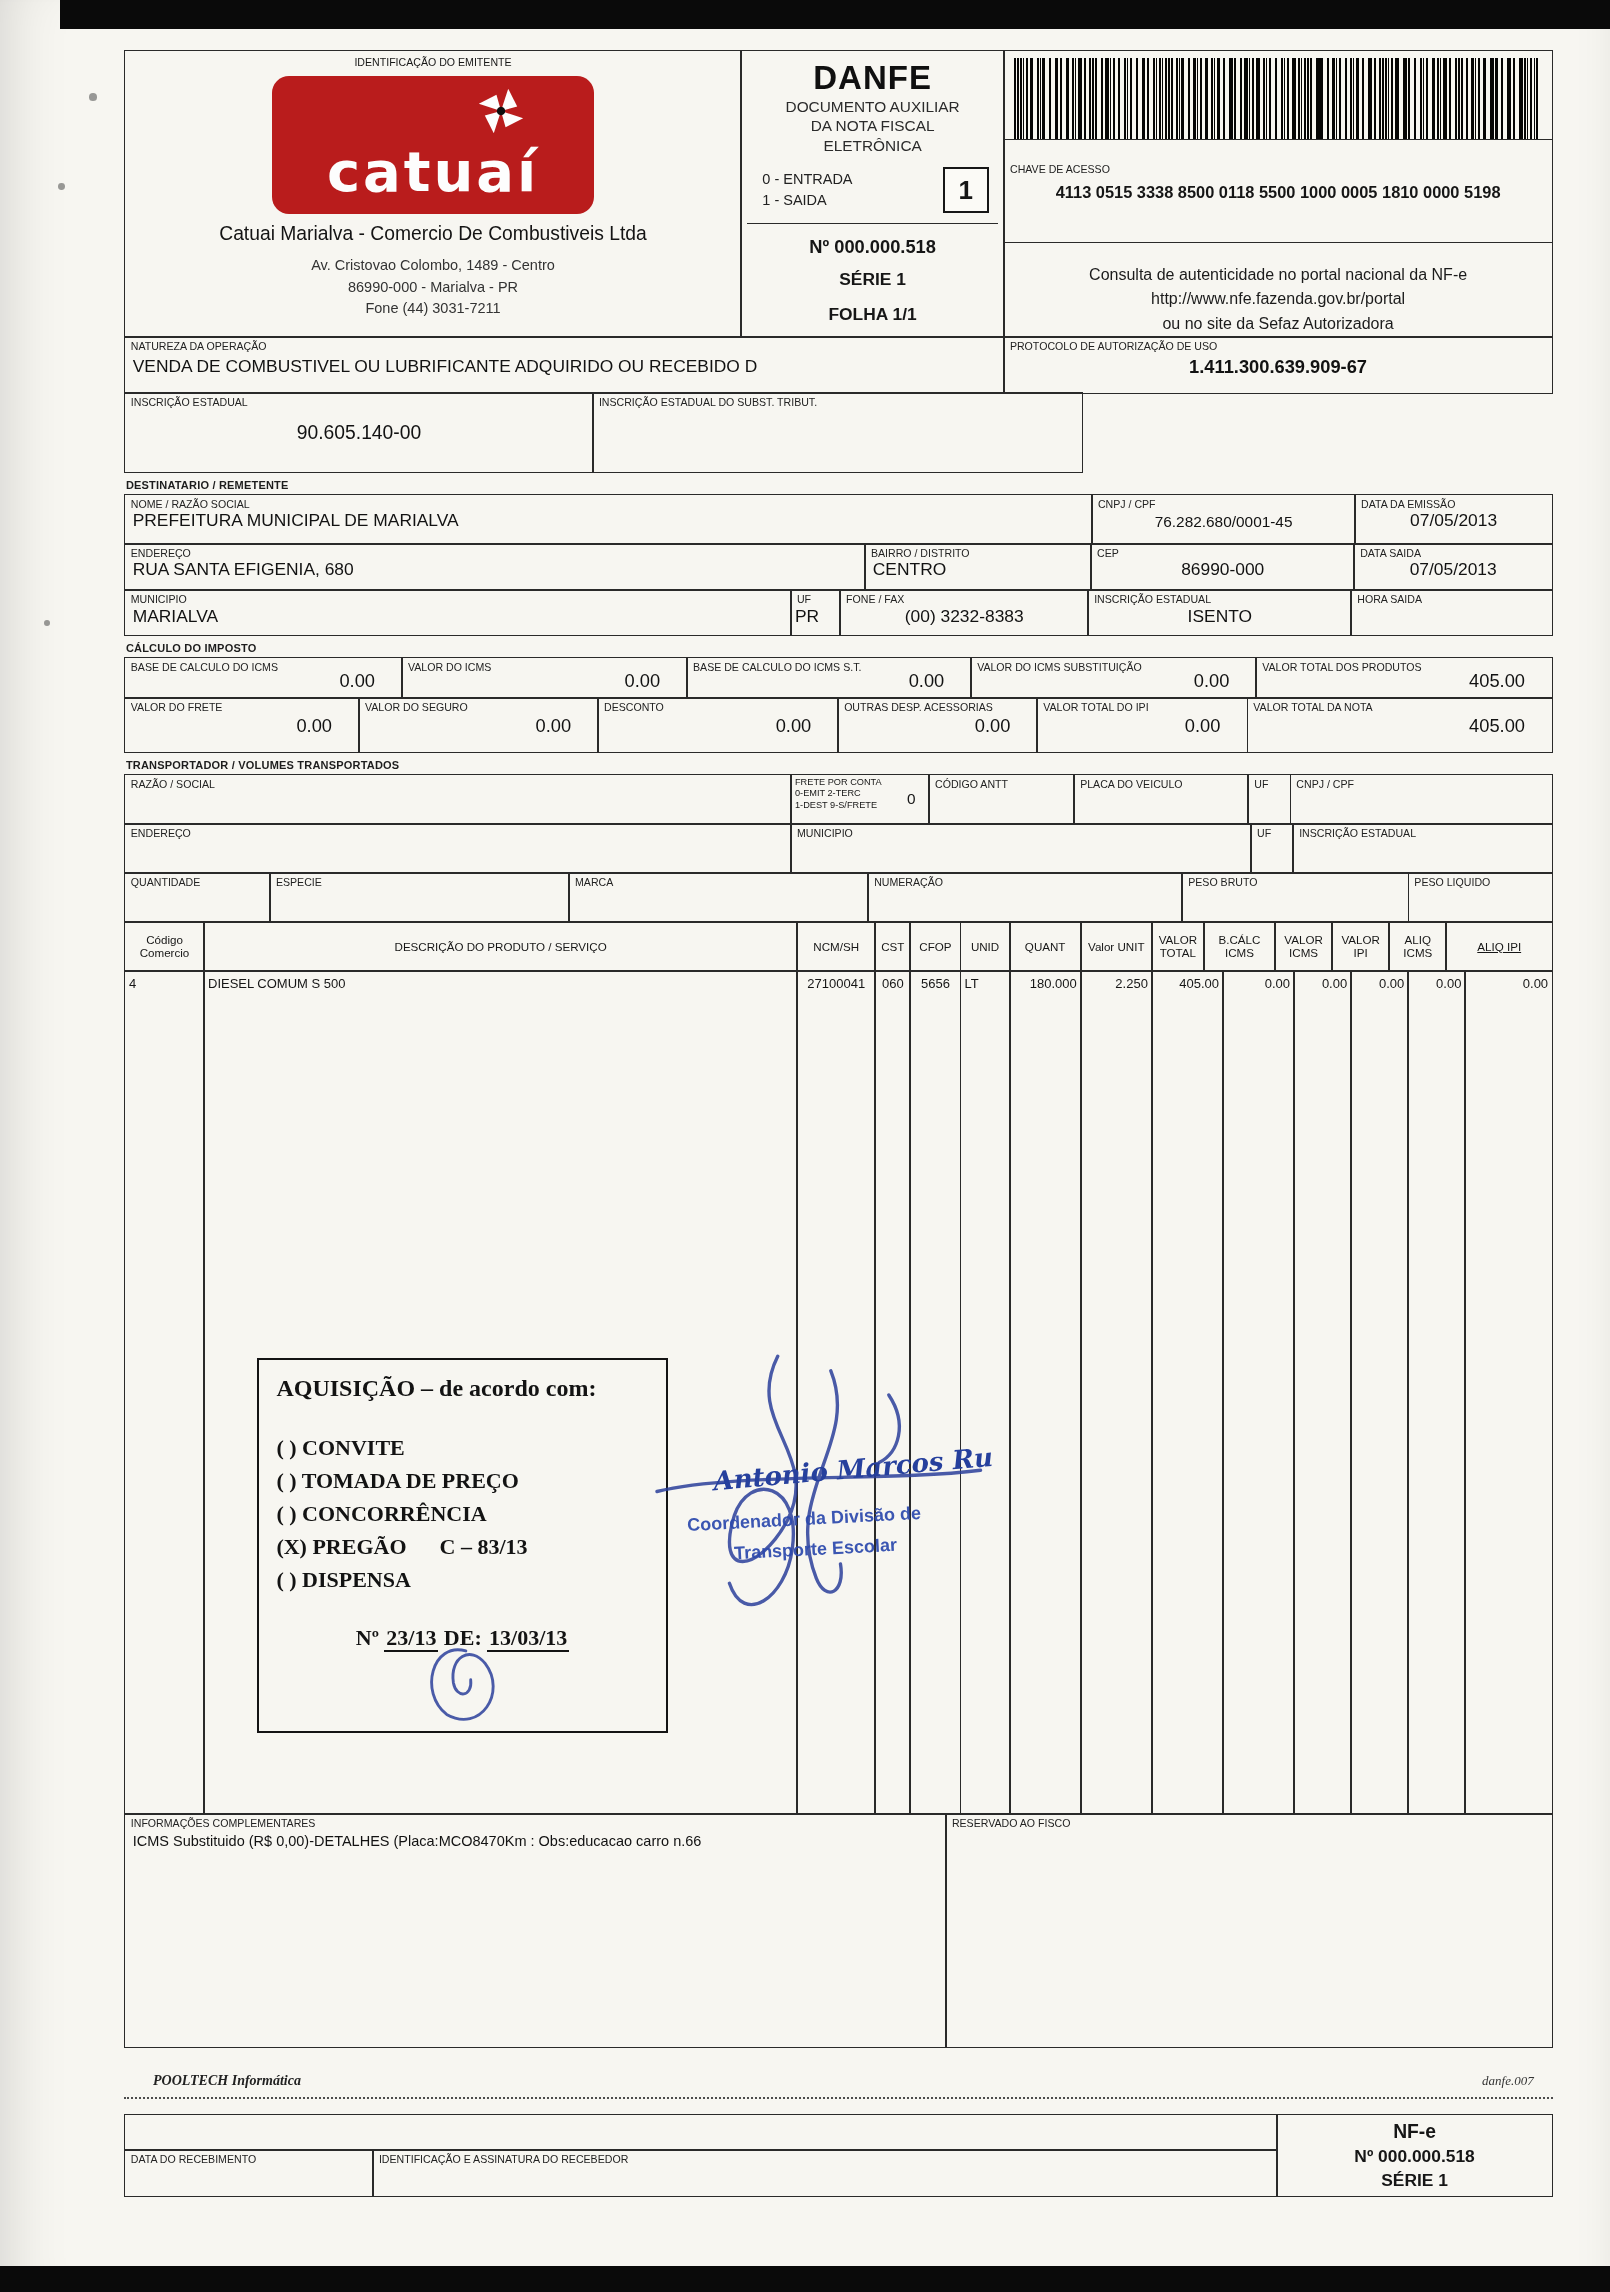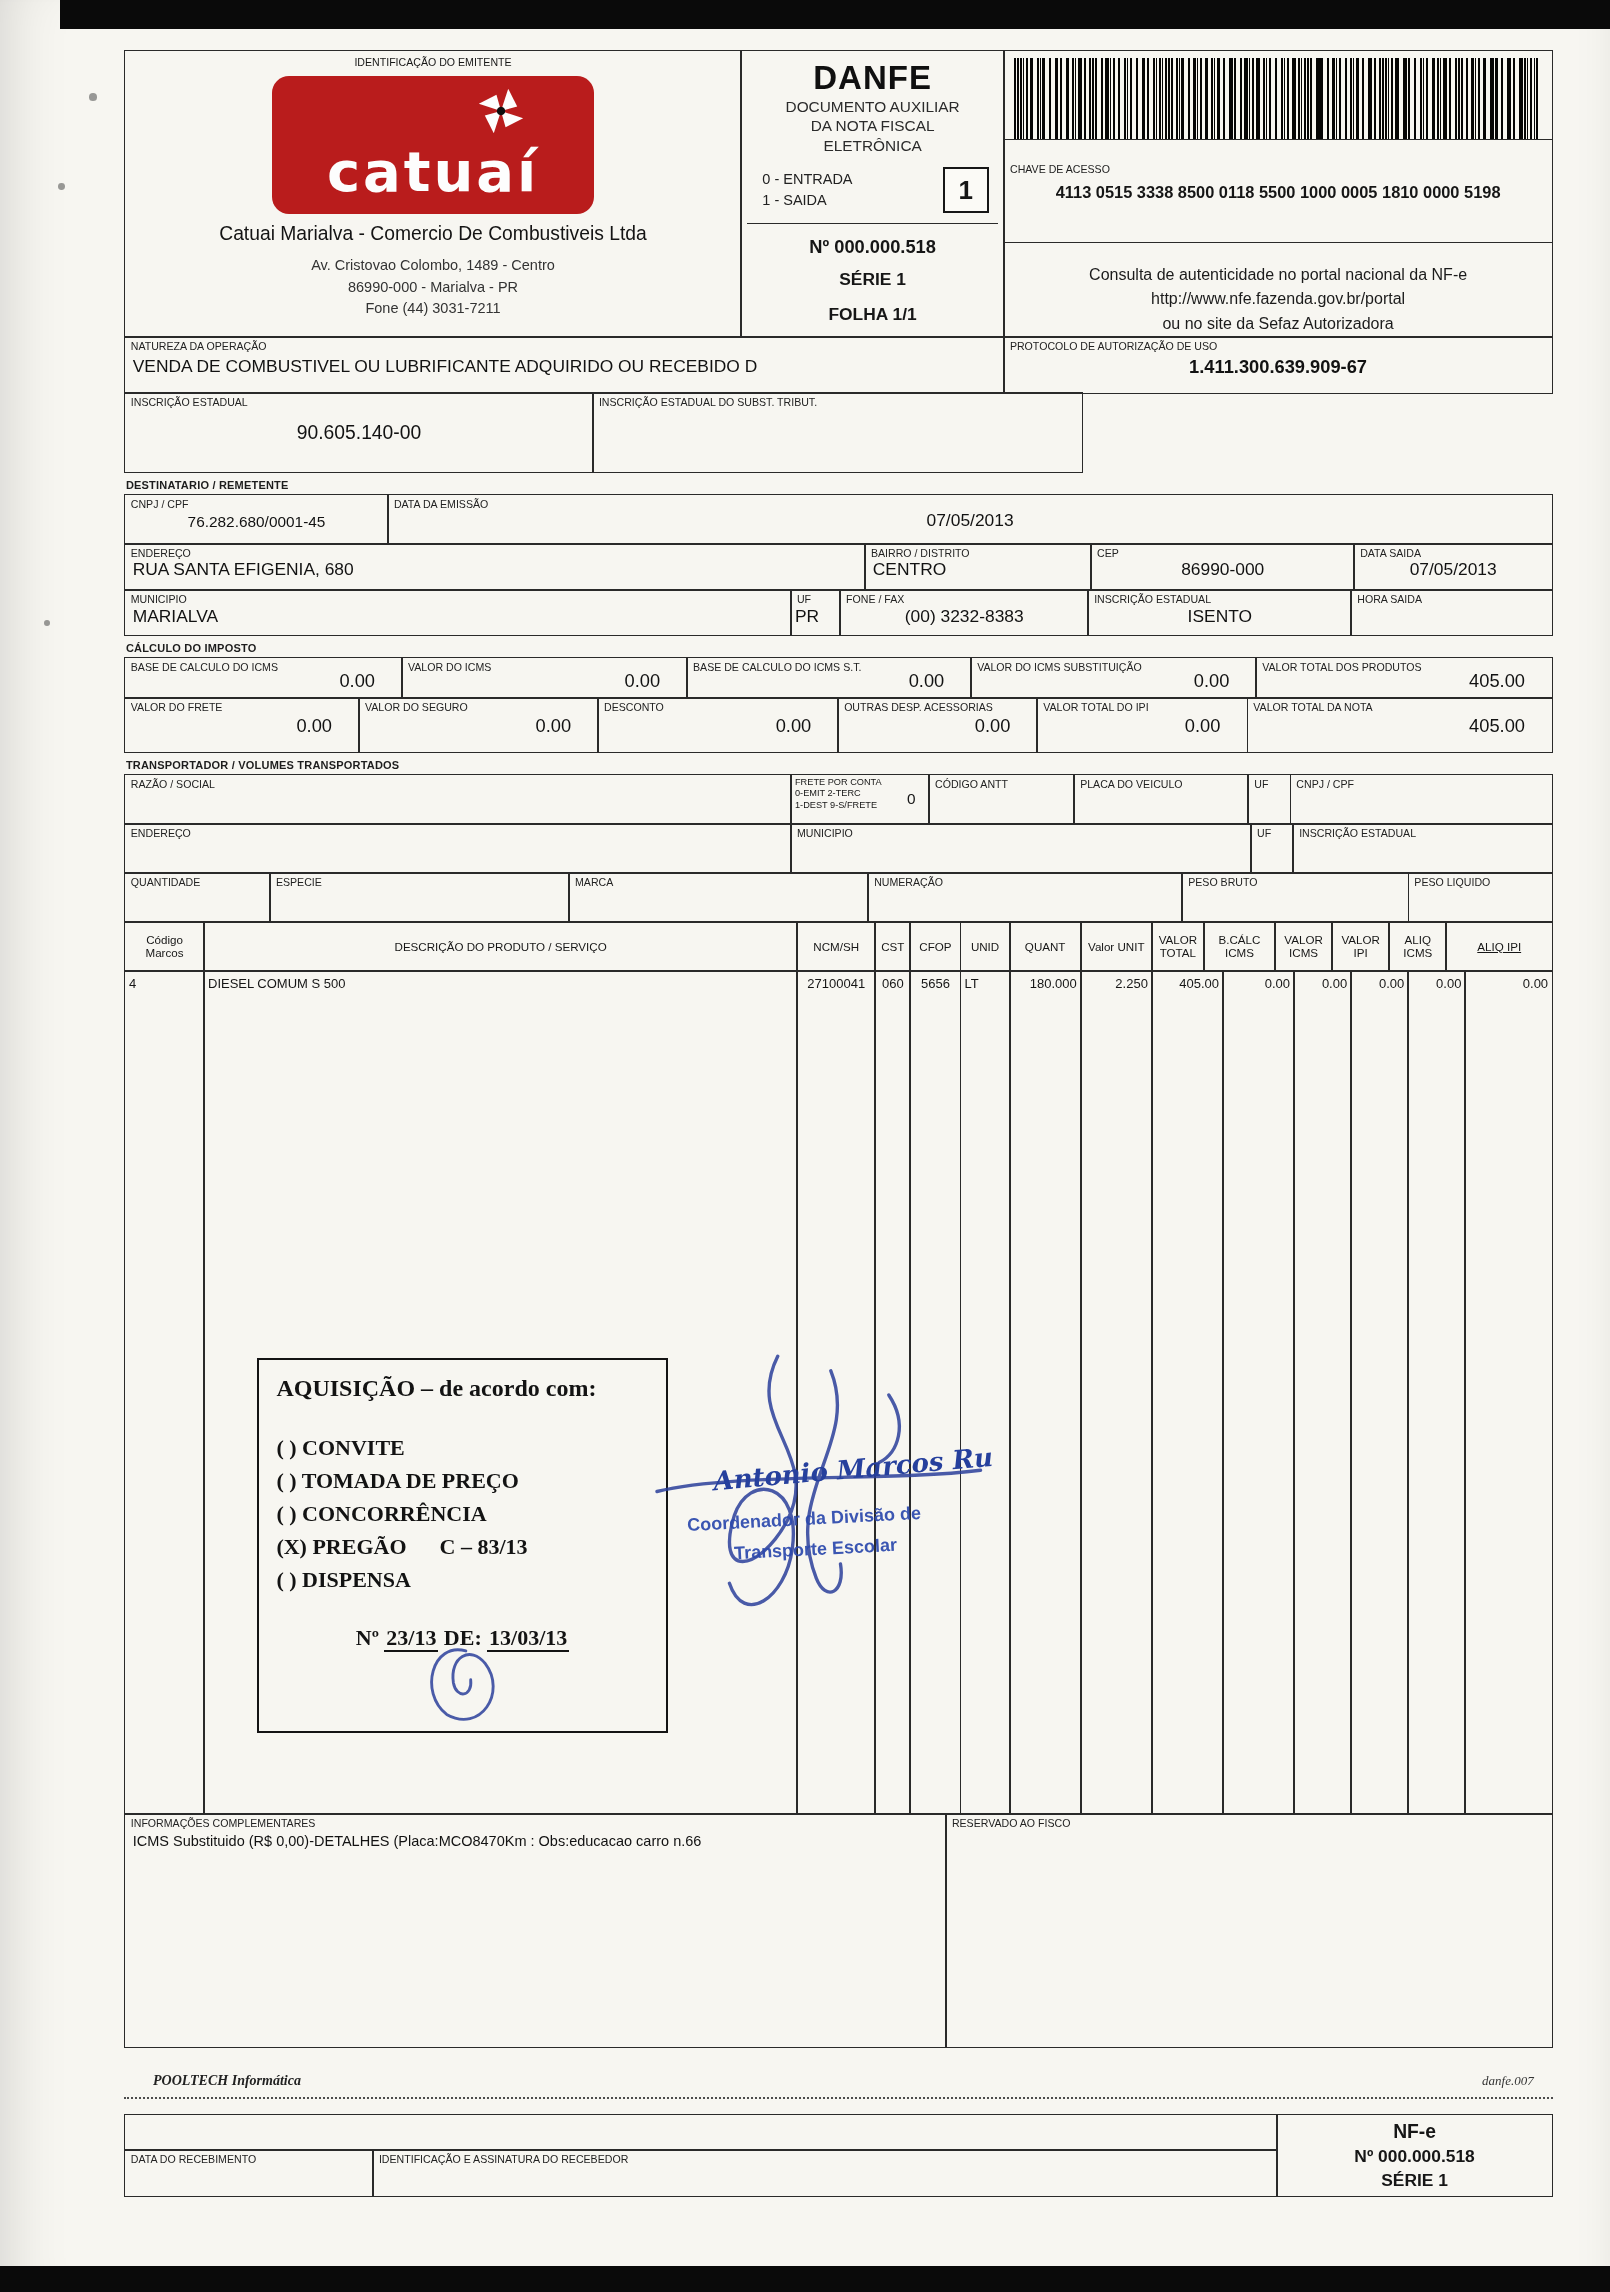--- a/index.html
+++ b/index.html
@@ -196,20 +196,24 @@
       </div>
       <div class="cell" style="width:491px;">
         <div class="lbl">INSCRIÇÃO ESTADUAL DO SUBST. TRIBUT.</div>
         <div class="v vc"></div>
       </div>
     </div>
 
     <div class="seclabel">DESTINATARIO / REMETENTE</div>
 
     <div class="row d1">
+      <div class="cell" style="width:969px;">
+        <div class="lbl">NOME / RAZÃO SOCIAL</div>
+        <div class="v">PREFEITURA MUNICIPAL DE MARIALVA</div>
+      </div>
       <div class="cell" style="width:265px;">
         <div class="lbl">CNPJ / CPF</div>
         <div class="v vc" style="font-size:15.4px;margin-top:2.9px;">76.282.680/0001-45</div>
       </div>
       <div class="cell" style="flex:1;">
         <div class="lbl">DATA DA EMISSÃO</div>
         <div class="v vc">07/05/2013</div>
       </div>
     </div>
 
@@ -378,21 +382,21 @@
         <div class="lbl">PESO BRUTO</div>
         <div class="v"></div>
       </div>
       <div class="cell" style="flex:1;">
         <div class="lbl">PESO LIQUIDO</div>
         <div class="v"></div>
       </div>
     </div>
 
     <div class="row ph">
-      <div class="cell" style="width:81px;">Código Marcos</div>
+      <div class="cell" style="width:81px;">Código Comercio</div>
       <div class="cell" style="width:595px;">DESCRIÇÃO DO PRODUTO / SERVIÇO</div>
       <div class="cell" style="width:80px;">NCM/SH</div>
       <div class="cell" style="width:37px;">CST</div>
       <div class="cell" style="width:52px;">CFOP</div>
       <div class="cell" style="width:51px;">UNID</div>
       <div class="cell" style="width:73px;">QUANT</div>
       <div class="cell" style="width:73px;">Valor UNIT</div>
       <div class="cell" style="width:54px;">VALOR TOTAL</div>
       <div class="cell" style="width:73px;">B.CÁLC ICMS</div>
       <div class="cell" style="width:59px;">VALOR ICMS</div>

